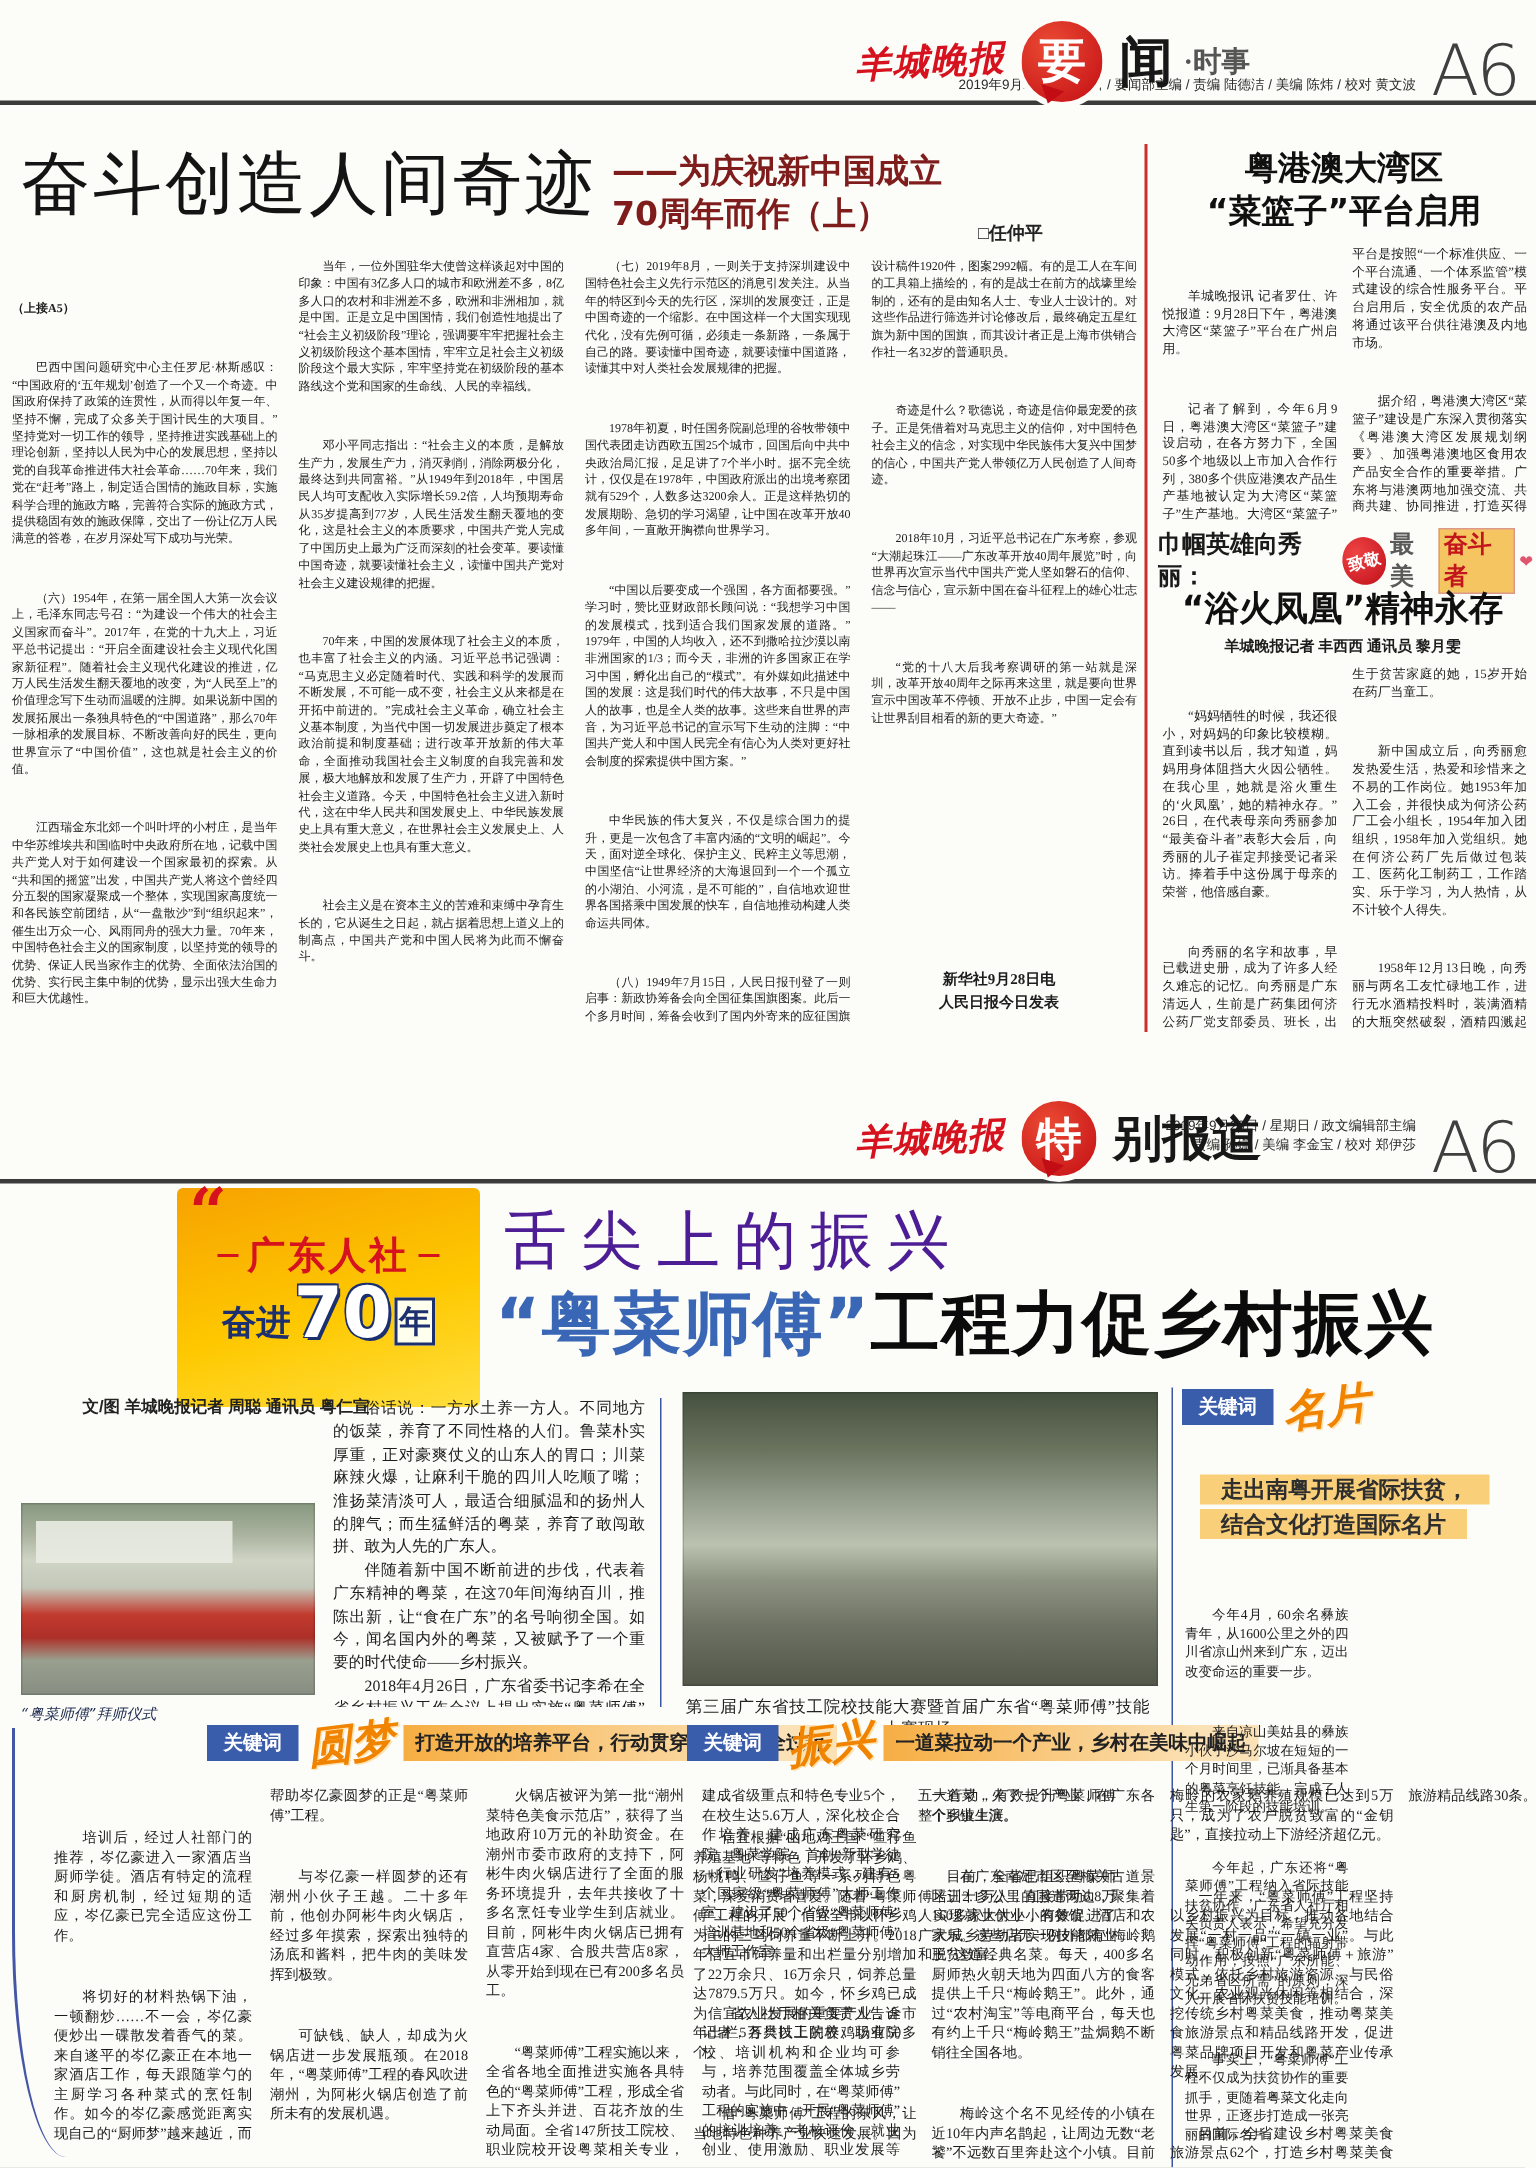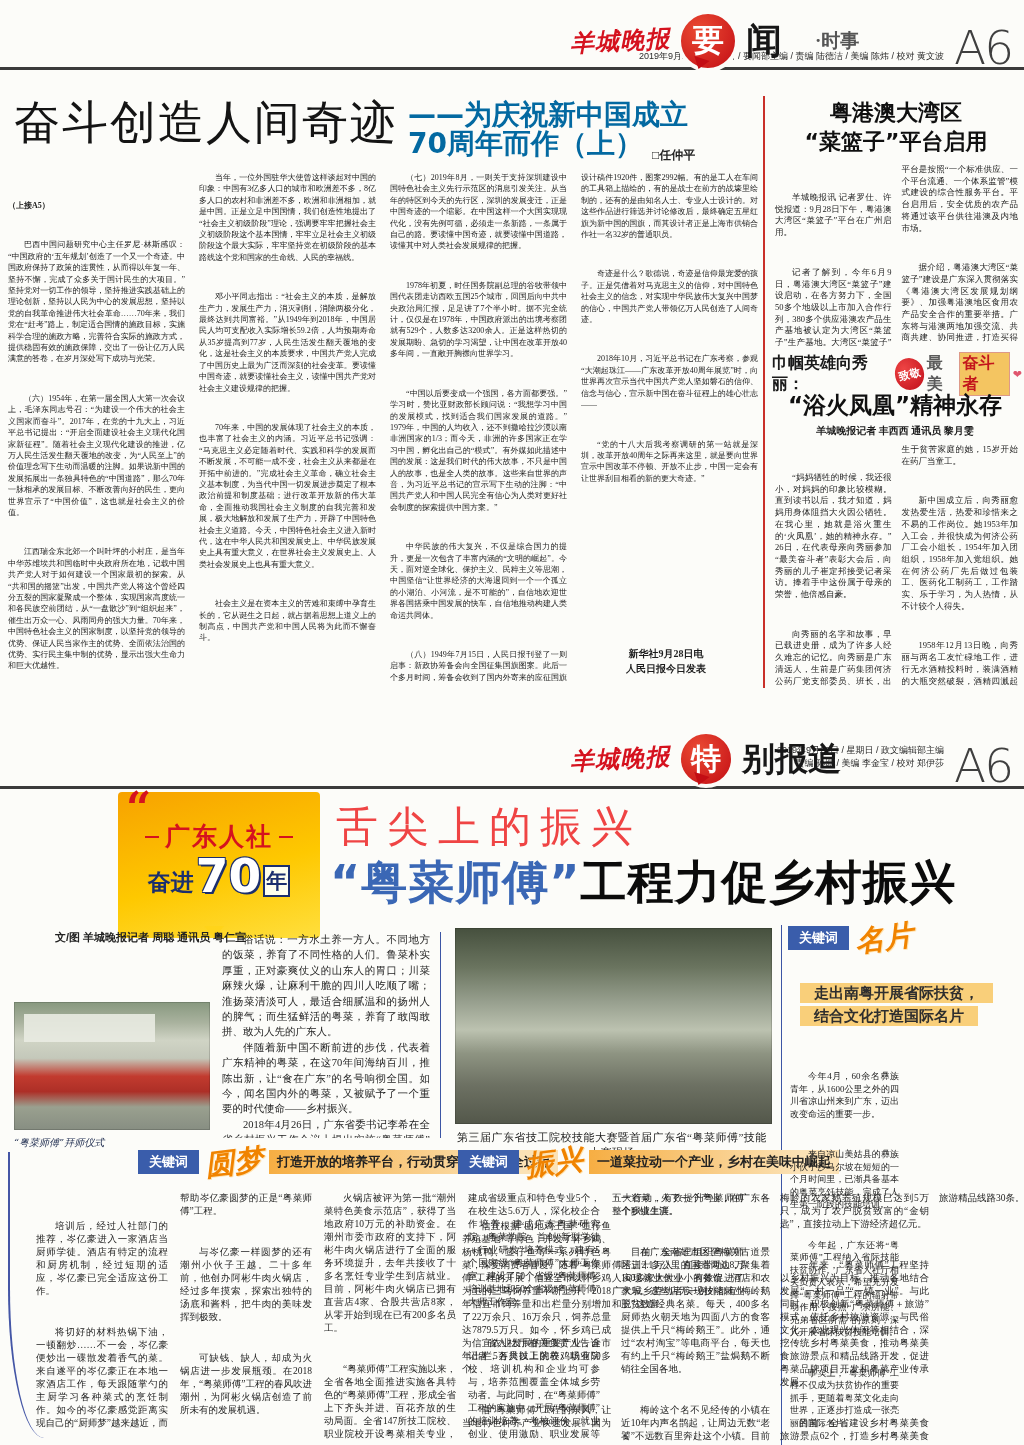--- a/index.html
+++ b/index.html
@@ -17,28 +17,28 @@
   .paper-logo{font-family:"DejaVu Serif",serif;font-style:italic;font-weight:bold;
               color:#d5121e;font-size:24px;transform:rotate(-3deg);letter-spacing:1px;}
   .redcircle{position:relative;border-radius:50%;width:54px;height:54px;
              background:radial-gradient(circle at 35% 30%,#ea4a33,#c30d14);
              color:#fff;display:flex;align-items:center;justify-content:center;
              font-family:"DejaVu Sans",sans-serif;font-weight:900;font-size:32px;
              border:4px solid #fcfcf9;box-sizing:content-box;}
   .redcircle i{position:absolute;bottom:-9px;left:10px;width:0;height:0;
                border:8px solid transparent;border-top:11px solid #c30d14;transform:rotate(18deg);}
   .badge-rest{font-family:"DejaVu Sans",sans-serif;font-weight:900;font-size:36px;color:#171717;}
-  .badge-suffix{font-family:Liberation Serif, serif;font-size:19px;color:#555;font-weight:600;margin-left:26px;}
+  .badge-suffix{font-family:Liberation Serif, serif;font-size:19px;color:#555;font-weight:600;}
   .dateline{font-family:"Liberation Sans",sans-serif;font-size:9px;color:#2b2b2b;text-align:right;line-height:13px;}
   .pageno{font-family:"DejaVu Sans",sans-serif;font-weight:200;font-size:47px;color:#3f3f3f;letter-spacing:-2px;}
   
   .lead-headline{font-family:"DejaVu Sans",sans-serif;font-weight:500;font-size:46px;
                  letter-spacing:2px;color:#141414;}
-  .lead-subtitle{font-family:"DejaVu Sans",sans-serif;font-weight:700;font-size:28px;
-                 color:#0369a1;line-height:29px;}
+  .lead-subtitle{font-family:"DejaVu Sans",sans-serif;font-weight:700;font-size:22px;
+                 color:#7f1d1d;line-height:29px;}
   .lead-author{font-size:12px;font-weight:bold;color:#222;}
   .smallbody p{font-size:8px;line-height:11.4px;color:#1c1c1c;margin-top:28px;}
   .lead-body{columns:4;column-gap:14px;column-fill:auto;}
   .endnote{font-size:10px;font-weight:bold;text-align:center;background:#fcfcf9;line-height:15px;}
   
   .basket-title{font-family:"DejaVu Sans",sans-serif;font-weight:800;font-size:22px;
                 line-height:29px;text-align:center;color:#101010;}
   .twocol{columns:2;column-gap:10px;column-fill:auto;}
   .sb85 p{font-size:8.5px;line-height:11.7px;}
   .heroine-label{font-family:"DejaVu Sans",sans-serif;font-weight:900;font-size:16px;color:#1a1a1a;}
@@ -64,21 +64,21 @@
   .gd-line1 b{display:block;width:14px;height:2px;background:#d5121e;}
   .gd-line2{display:flex;align-items:flex-end;gap:2px;margin-top:2px;
             font-family:"DejaVu Sans",sans-serif;color:#1c2f6e;font-weight:900;}
   .gd-fen{font-size:23px;line-height:30px;}
   .gd-num{font-size:47px;line-height:42px;color:#fff;
           text-shadow:2px 2px 0 #1c2f6e,-1px -1px 0 #1c2f6e,1px -1px 0 #1c2f6e,-1px 1px 0 #1c2f6e;}
   .gd-nian{font-size:21px;line-height:28px;border:2px solid #1c2f6e;padding:0 1px;background:#ffe;}
   .gd-tail{position:absolute;left:86px;bottom:-10px;width:0;height:0;
            border:10px solid transparent;border-top:12px solid #ffd41a;}
   .bh1{font-family:"DejaVu Sans",sans-serif;font-weight:500;font-size:42px;
-       letter-spacing:9px;color:#ef4444;}
+       letter-spacing:9px;color:#4c1d95;}
   .bh2{font-family:"DejaVu Sans",sans-serif;font-weight:900;font-size:46px;letter-spacing:1px;}
   .bh2 .blue{color:#3a67b5;}
   .bh2 .black{color:#0b0b0b;}
   .byline-bottom{font-family:"Liberation Sans",sans-serif;font-size:11px;color:#222;font-weight:bold;}
   .intro p{font-size:10.5px;line-height:15.4px;}
   .photo{box-shadow:0 0 0 1px rgba(0,0,0,.15) inset;}
   .photo-ceremony{background:linear-gradient(180deg,#87987f 0%,#a9b29e 16%,#d0d4c5 30%,#c4c8ba 44%,
                   #c23b2f 58%,#ad2f27 70%,#9aa08f 82%,#878e82 100%);}
   .photo-ceremony i{position:absolute;top:9%;left:5%;right:28%;height:22%;
                     background:#e9ebe2;opacity:.9;display:block;}

